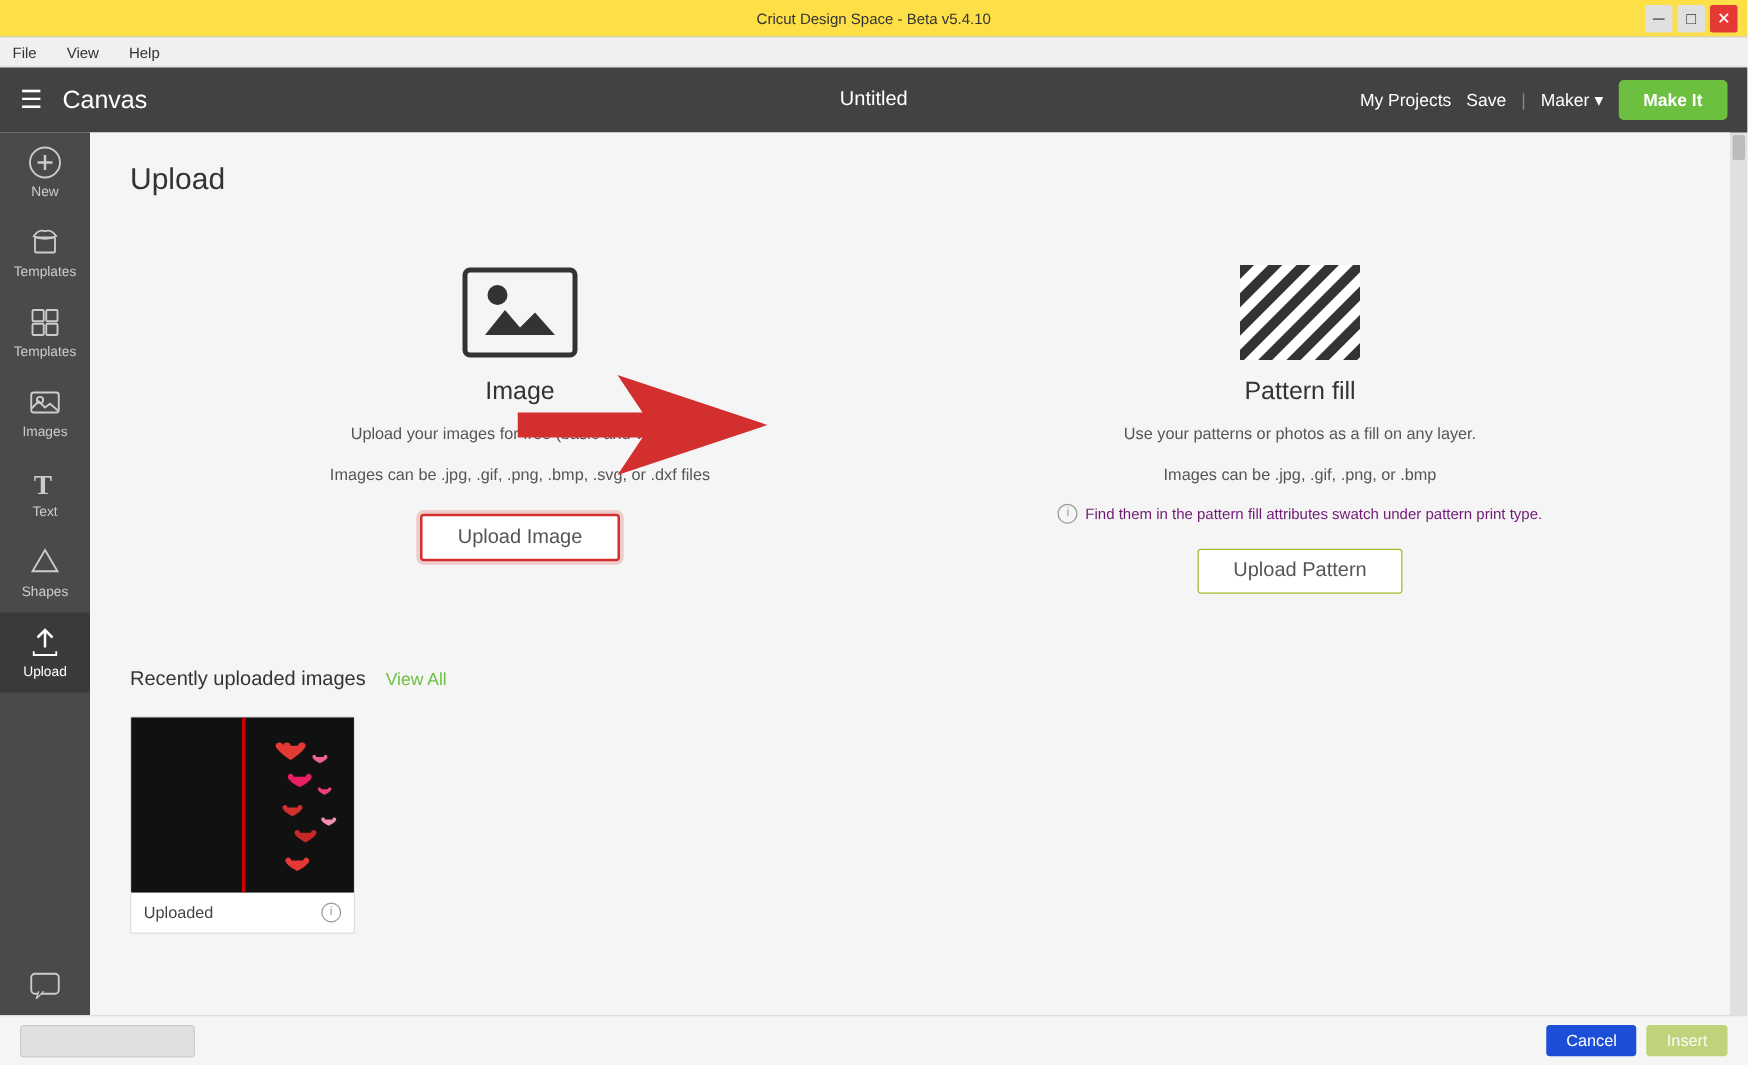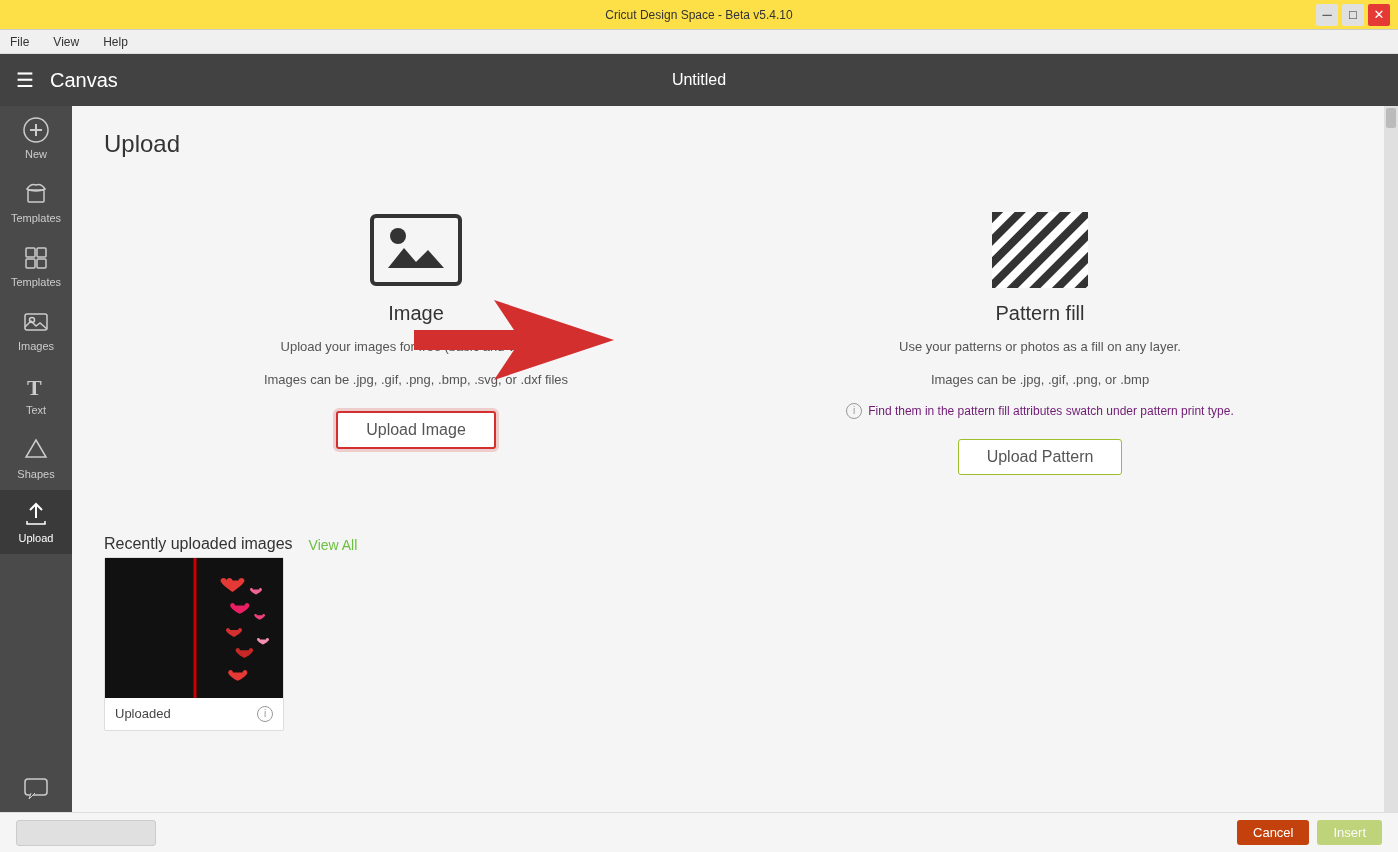--- a/index.html
+++ b/index.html
@@ -247,23 +247,23 @@
       border: 1.5px solid #999;
       border-radius: 50%;
       display: flex; align-items: center; justify-content: center;
       font-size: 10px; color: #999;
       flex-shrink: 0;
     }
 
     
     .section-header {
       display: flex;
-      align-items: flex-end;
+      align-items: flex-start;
       gap: 16px;
-      margin-bottom: 4px;
+      margin-bottom: 20px;
     }
     .section-title {
       font-size: 16px;
       color: #333;
       font-weight: 400;
     }
     .view-all-link {
       color: #6cbf3f;
       font-size: 14px;
       cursor: pointer;
@@ -327,21 +327,21 @@
       display: flex;
       gap: 8px;
     }
     .bottom-btn {
       padding: 5px 16px;
       border-radius: 3px;
       border: none;
       font-size: 13px;
       cursor: pointer;
     }
-    .bottom-btn.cancel { background: #c2410c; color: white; }
+    .bottom-btn.cancel { background: #1d4ed8; color: white; }
     .bottom-btn.insert { background: #9cbe2a; color: white; opacity: 0.6; }
   </style>
 </head>
 <body>
 
 <div class="title-bar">
   <span class="title-bar-title">Cricut Design Space - Beta v5.4.10</span>
   <div class="title-bar-controls">
     <button class="title-btn minimize">─</button>
     <button class="title-btn maximize">□</button>
@@ -352,20 +352,30 @@
 <div class="menu-bar">
   <span class="menu-item">File</span>
   <span class="menu-item">View</span>
   <span class="menu-item">Help</span>
 </div>
 
 <div class="app-header">
   <button class="hamburger-btn">☰</button>
   <span class="header-title">Canvas</span>
   <span class="header-center">Untitled</span>
+  <div class="header-right">
+    <span class="my-projects-link">My Projects</span>
+    <button class="save-link">Save</button>
+    <span class="divider-v">|</span>
+    <button class="maker-dropdown">
+      <span>Maker</span>
+      <span>▾</span>
+    </button>
+    <button class="make-it-btn">Make It</button>
+  </div>
 </div>
 
 <div class="main-layout">
 
   <div class="sidebar">
 
     <div class="sidebar-item">
       <div class="sidebar-icon">
         <svg width="28" height="28" viewBox="0 0 28 28" fill="none">
           <circle cx="14" cy="14" r="12" stroke="#ccc" stroke-width="1.5" fill="none"></circle>

